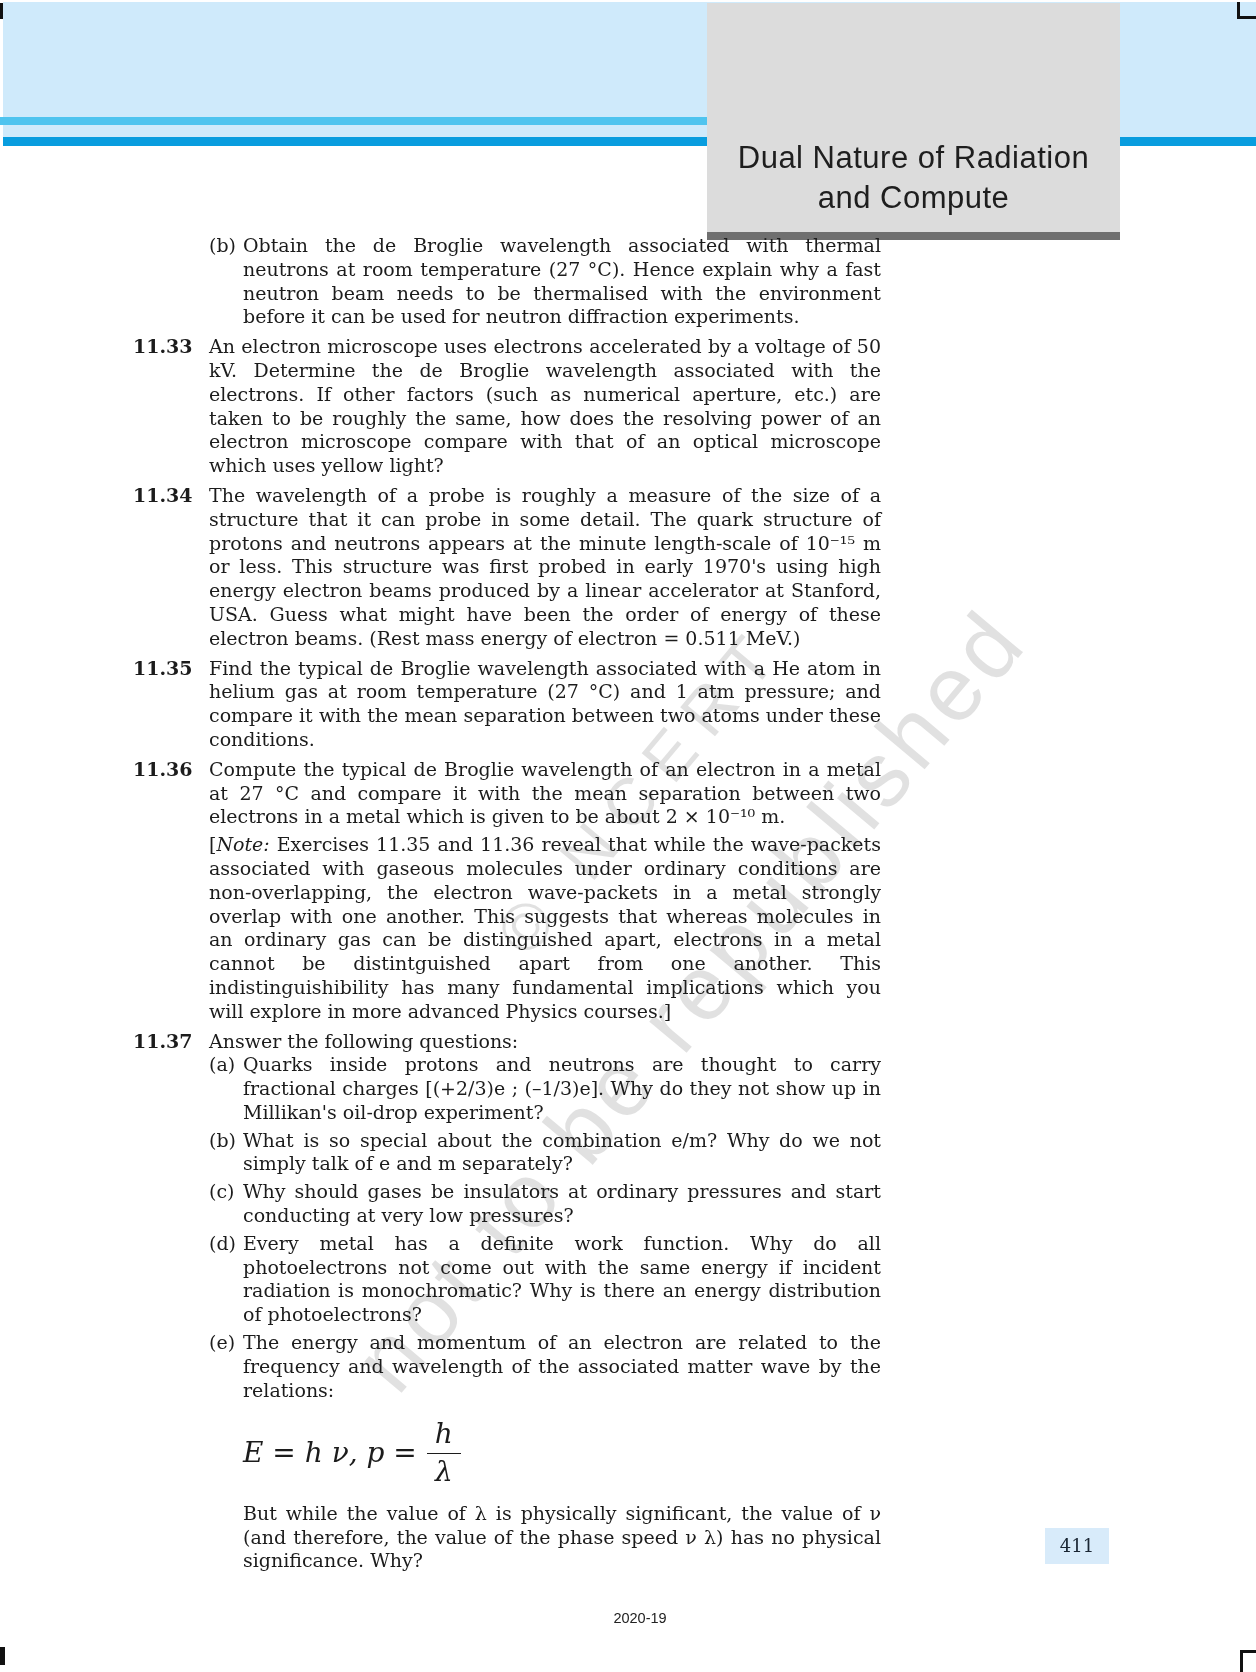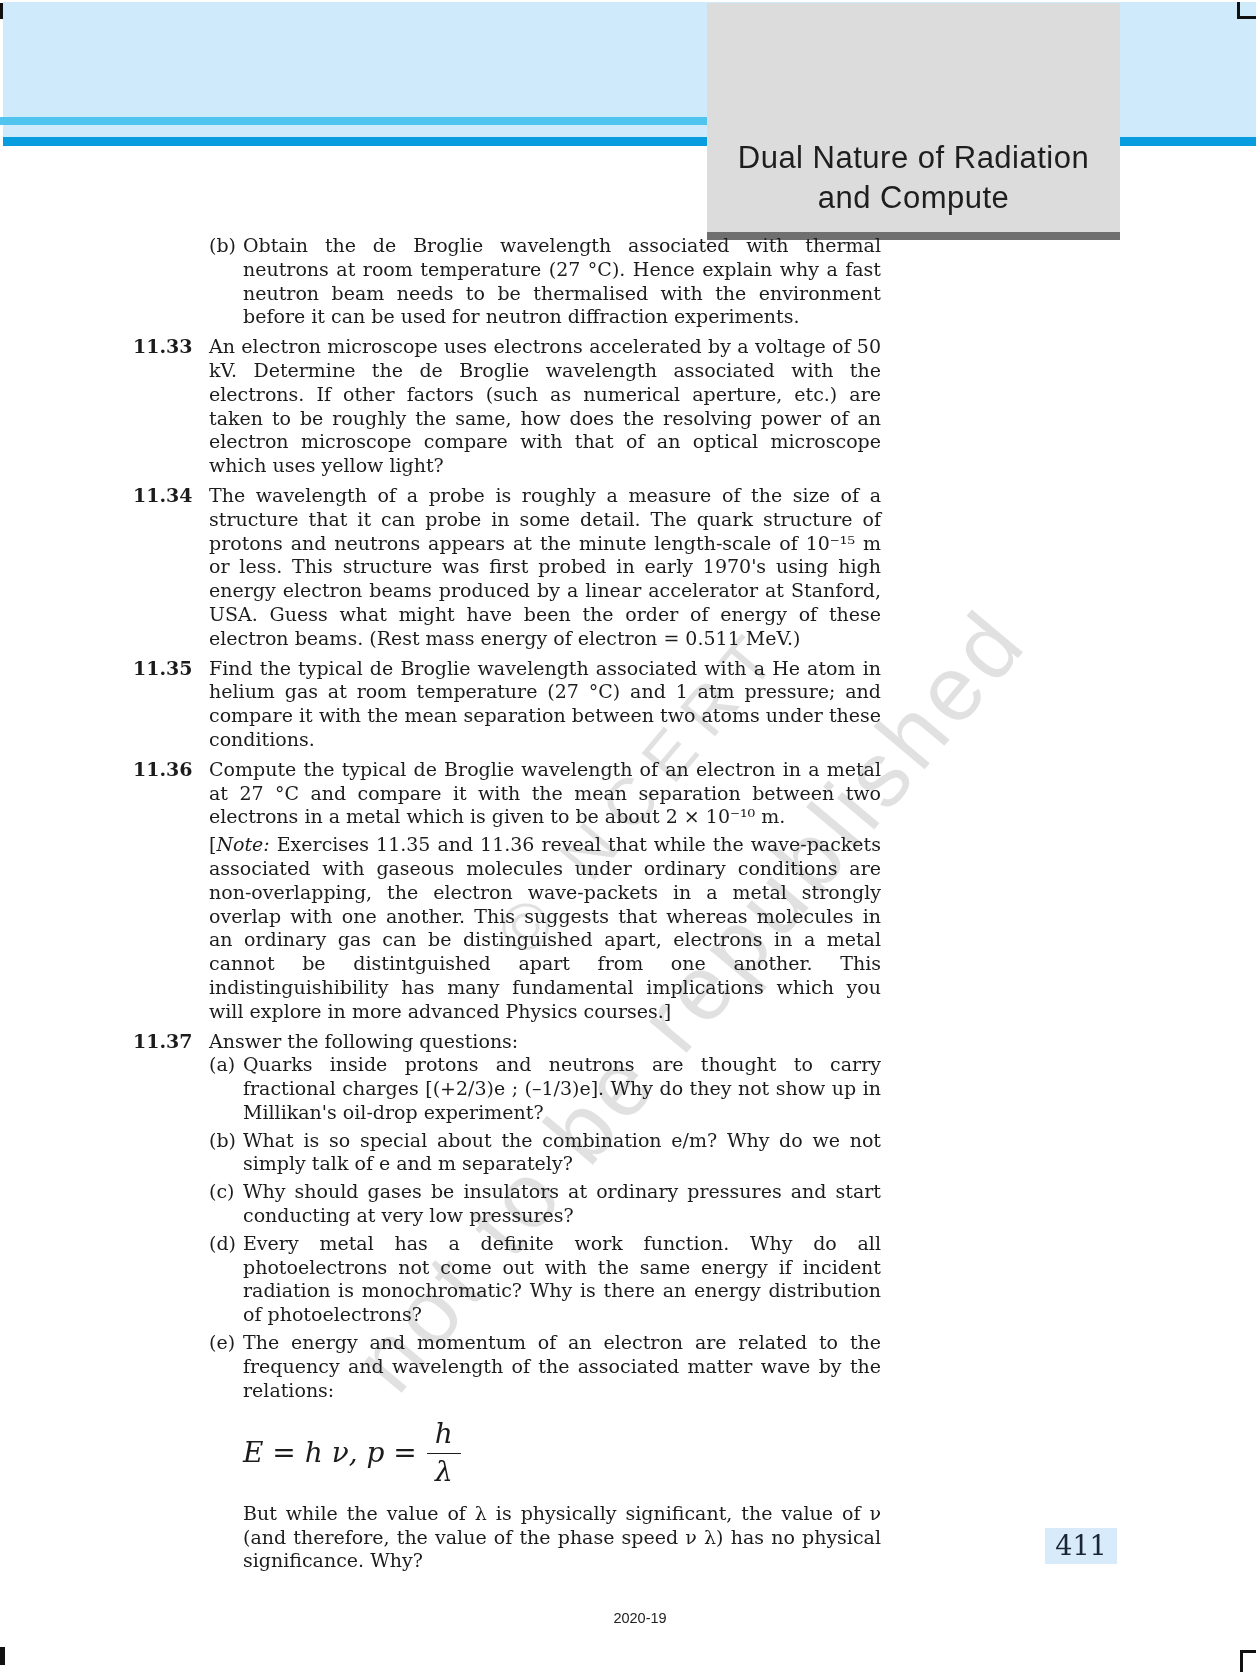--- a/index.html
+++ b/index.html
@@ -39,22 +39,22 @@
   .it{font-style:italic;}
 
   
   .formula{margin:16px 0 14px 0;font-style:italic;font-size:28px;display:flex;align-items:center;}
   .frac{display:inline-flex;flex-direction:column;align-items:center;margin-left:10px;
         line-height:1.15;}
   .frac .num{padding:0 8px 2px 8px;border-bottom:1.5px solid #1c1c1c;}
   .frac .den{padding-top:2px;}
 
   
-  .page-badge{position:absolute;left:1045px;top:1528px;width:72px;height:36px;
-        background:#d8ebfa;text-align:center;line-height:36px;font-size:27px;color:#1a2633;z-index:2;}
+  .page-badge{position:absolute;left:1045px;top:1528px;width:64px;height:36px;
+        background:#d8ebfa;text-align:center;line-height:36px;font-size:18px;color:#1a2633;z-index:2;}
   .footer{position:absolute;left:0;top:1610px;width:100%;text-align:center;
         font-family:"Liberation Sans", sans-serif;font-size:14.5px;color:#222;z-index:2;}
 
   
   .mark{position:absolute;background:#111;z-index:3;}
   .m-tl{left:0;top:3px;width:3px;height:16px;}
   .m-tr-v{left:1237px;top:2px;width:3px;height:17px;}
   .m-tr-h{left:1237px;top:16px;width:19px;height:3px;}
   .m-bl{left:0;top:1647px;width:5px;height:18px;}
   .m-br-h{left:1240px;top:1650px;width:16px;height:3px;}

